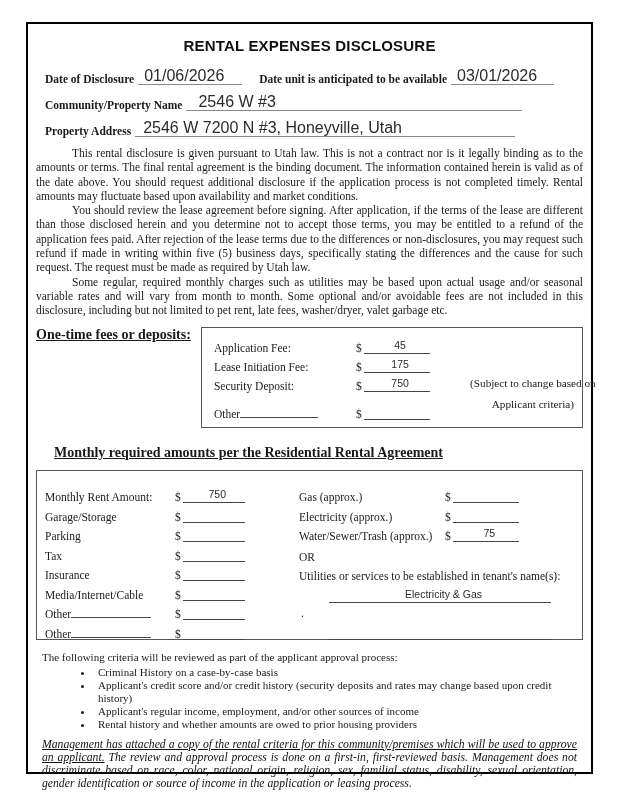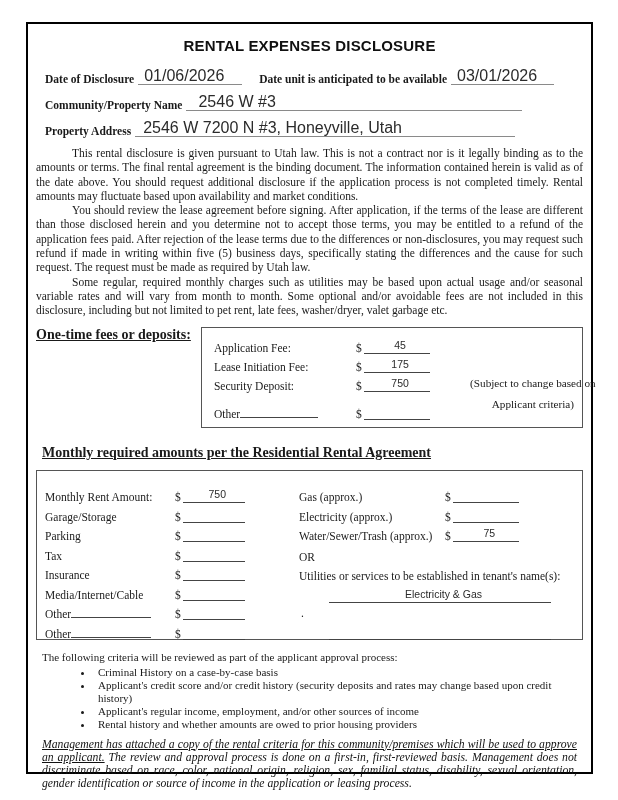--- a/index.html
+++ b/index.html
@@ -96,21 +96,21 @@
   .tail-ot { width: 78px; }
   .ot-note {
     position: absolute;
     left: 256px; top: 45px;
     width: 150px;
     text-align: center;
     font-size: 11.2px;
     line-height: 21px;
   }
   
-  .m-head { margin-top: 17px; margin-left: 6px; text-decoration: underline; }
+  .m-head { margin-top: 17px; margin-left: 18px; text-decoration: underline; }
   .m-box {
     margin-top: 9px;
     height: 170px;
     border: 1.3px solid #555;
     display: flex;
     padding: 13px 0 0 8px;
   }
   .m-col-left { width: 254px; }
   .m-col-right { flex: 1; padding-right: 14px; }
   .m-row { display: flex; align-items: flex-end; height: 19.5px; }

